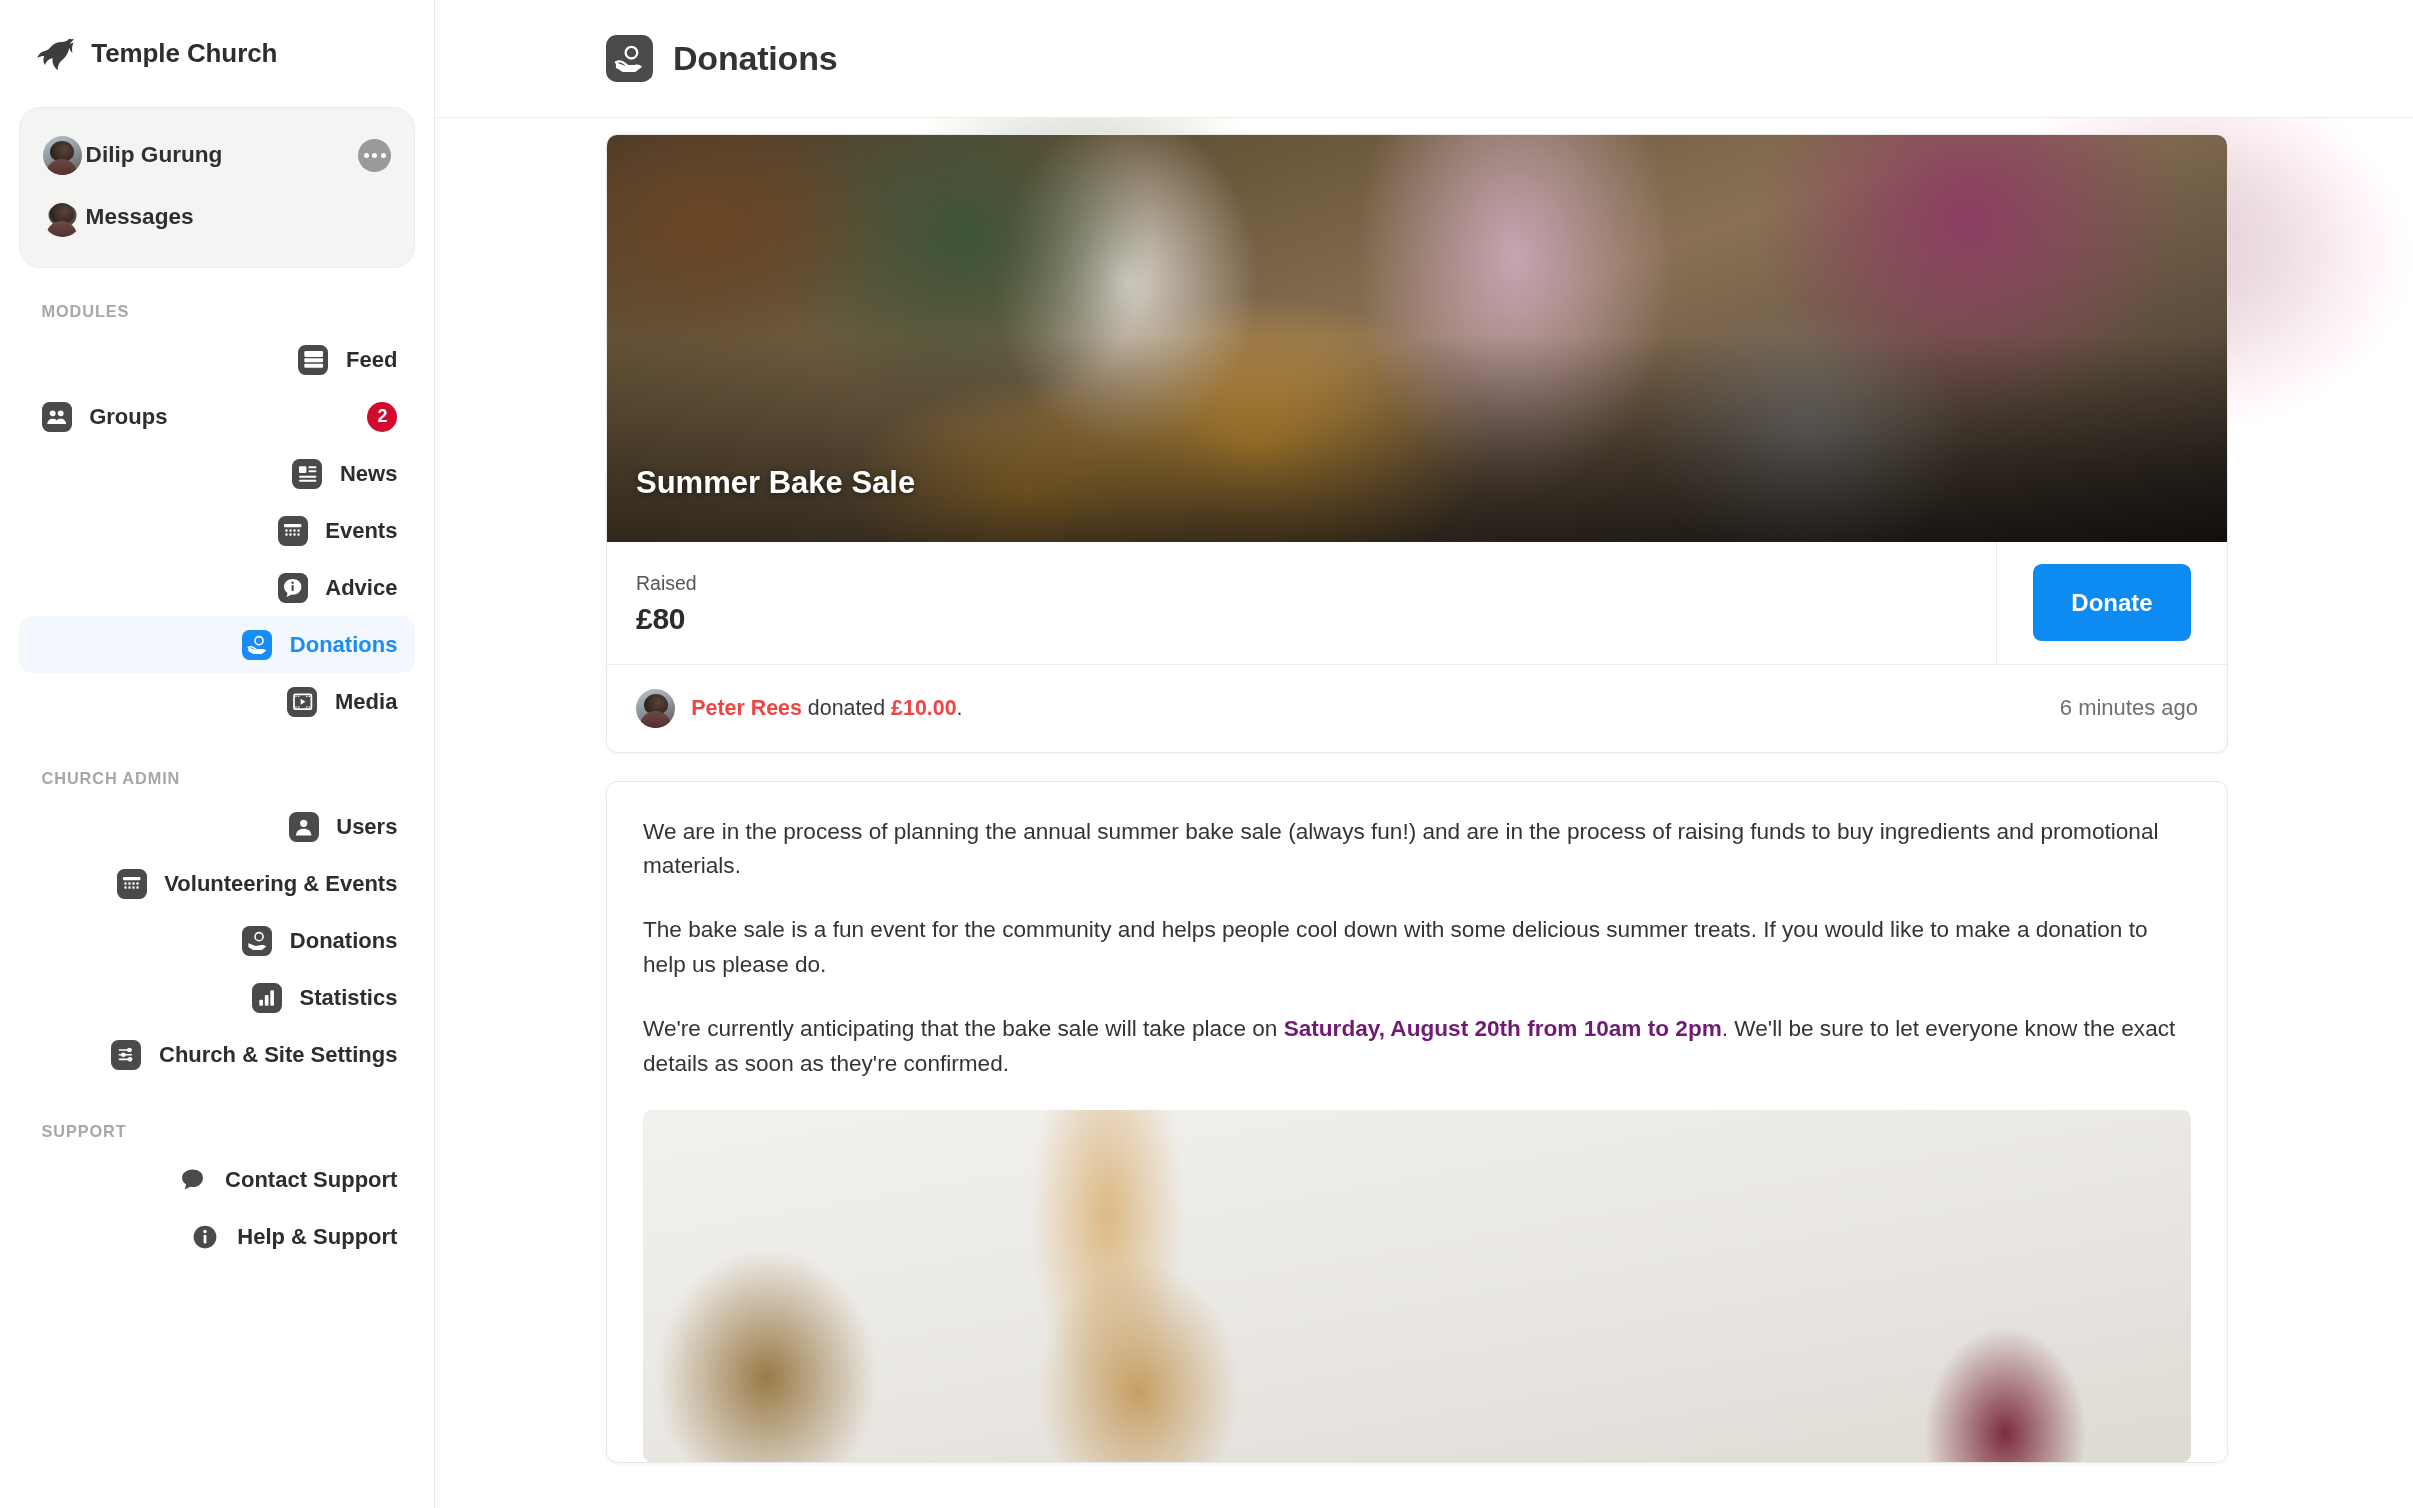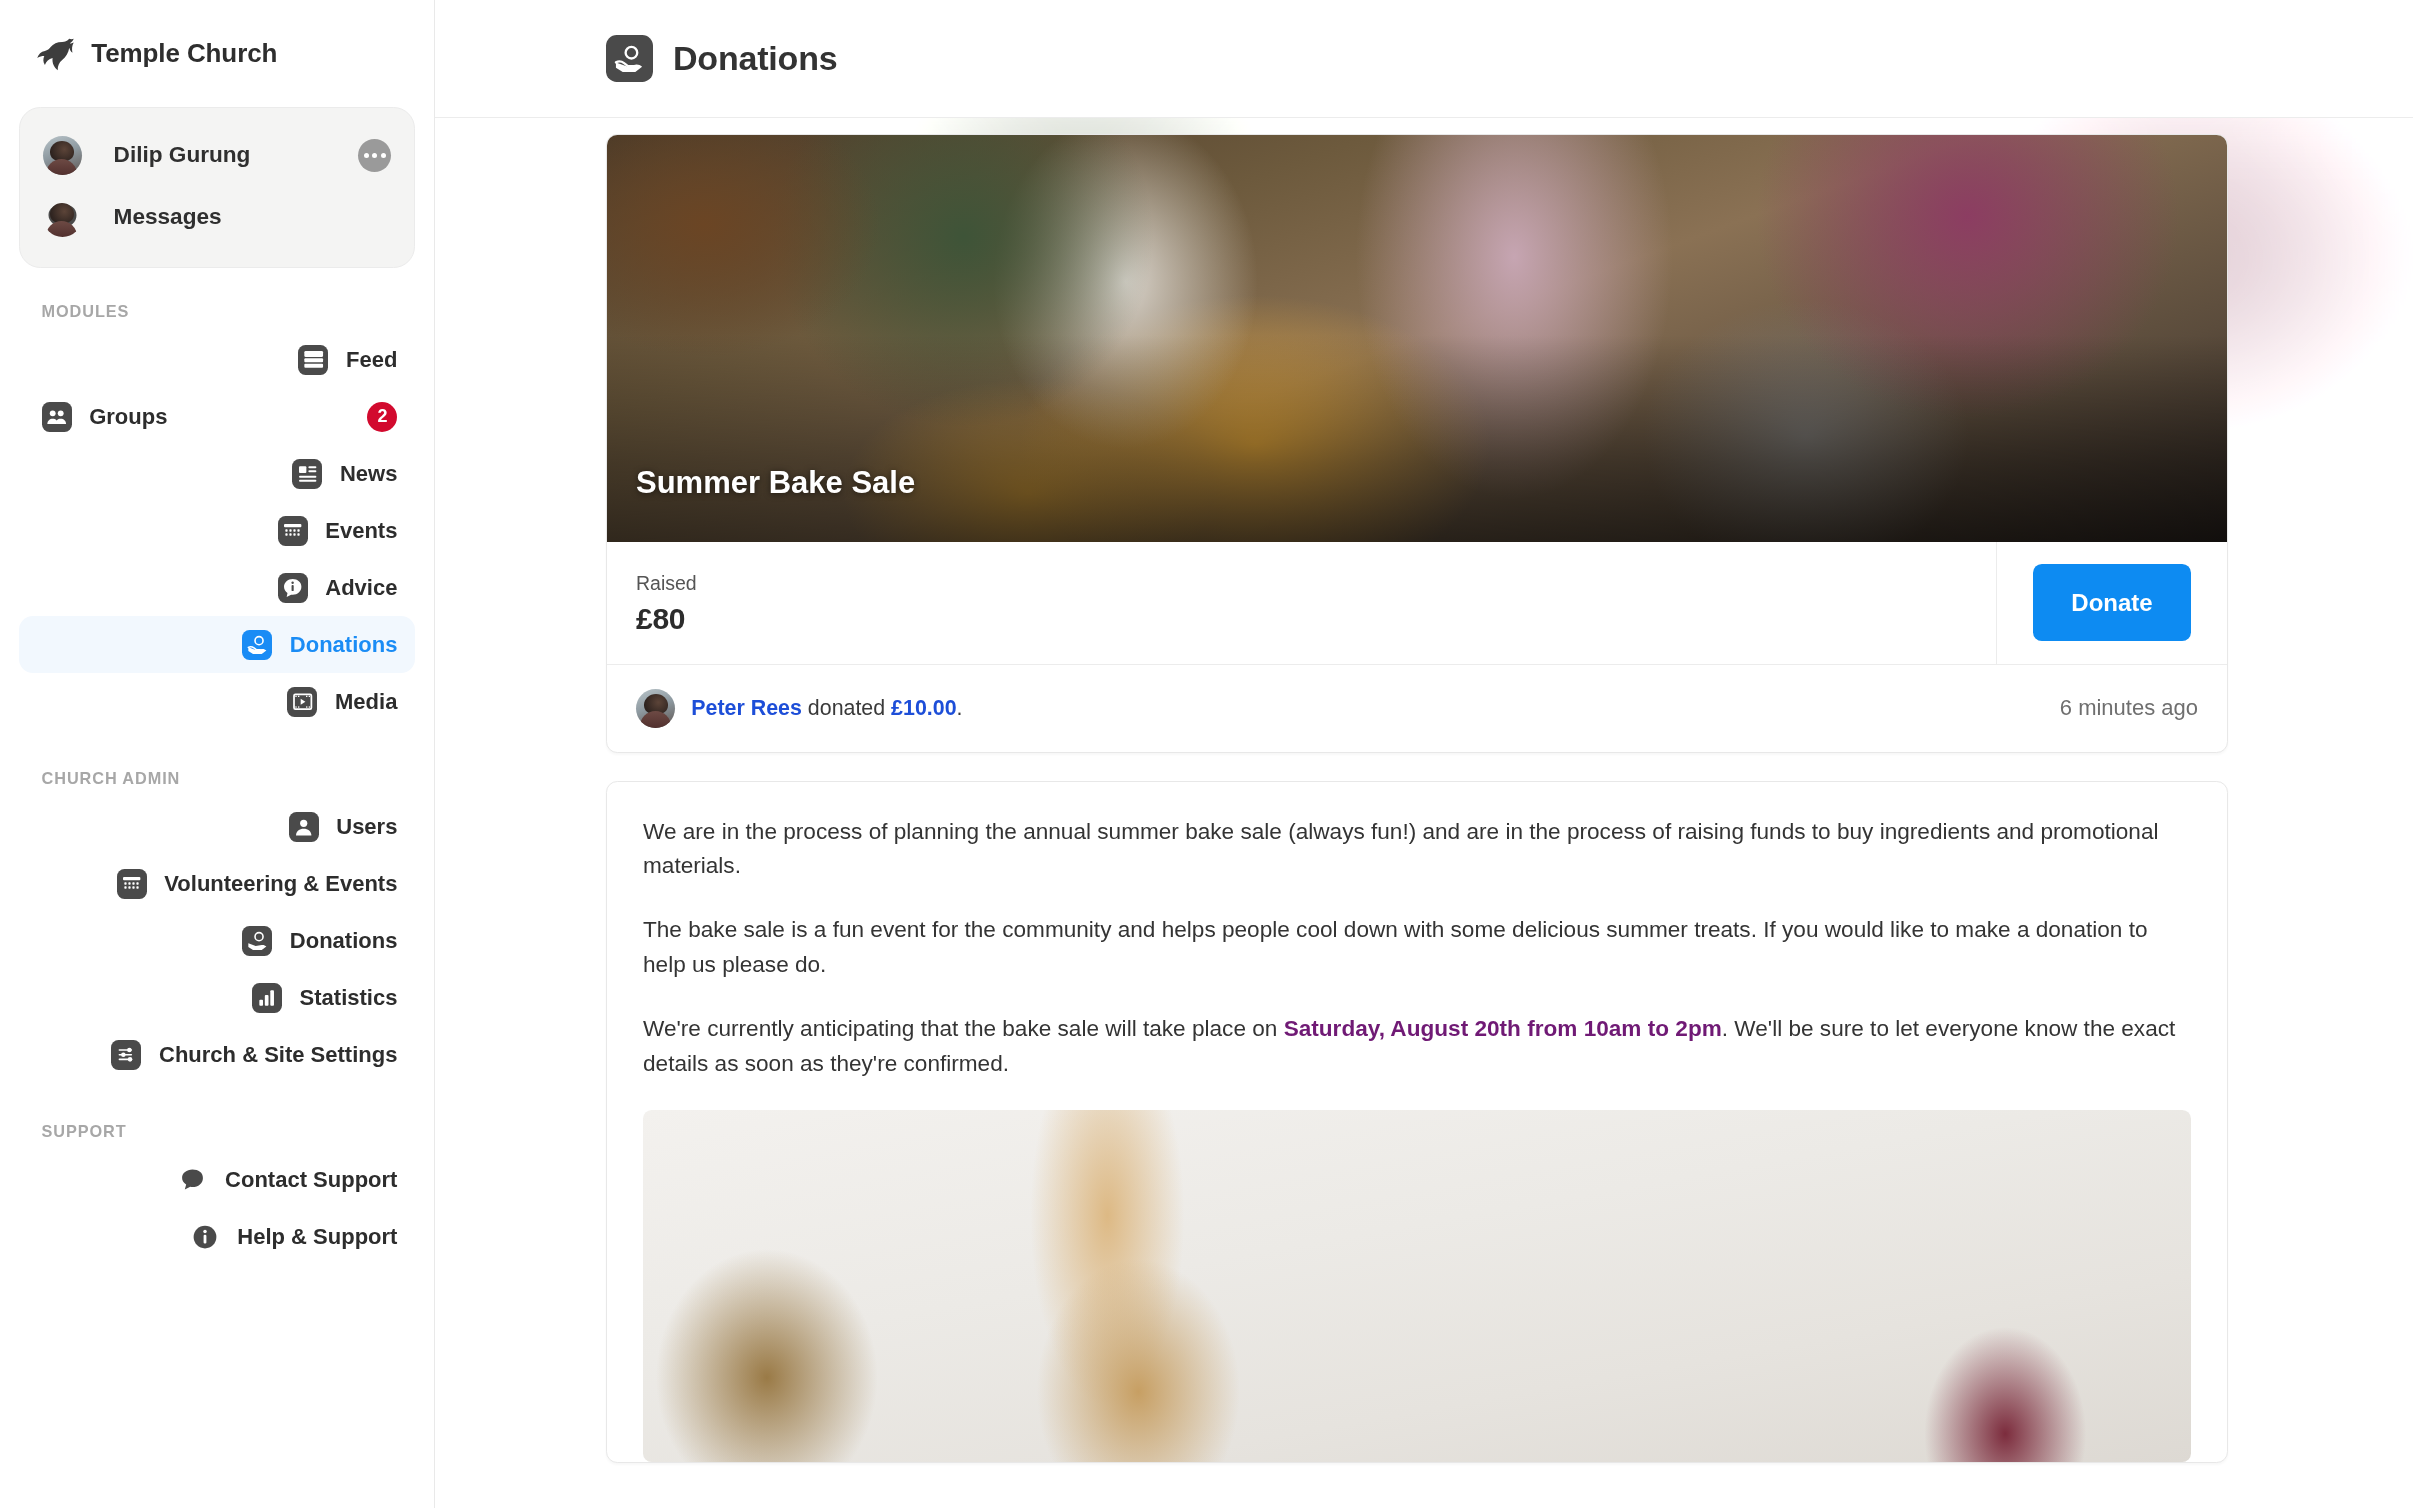--- a/index.html
+++ b/index.html
@@ -30,21 +30,21 @@
   }
 
   .account-card {
     background: #f4f4f3;
     border: 1.3px solid #ebebeb;
     border-radius: 21.4px;
     padding: 16.3px 0 19px 0;
   }
   .acct-row {
     display: flex; align-items: center;
-    height: 62px; padding: 0 22.6px; gap: 32px;
+    height: 62px; padding: 0 22.6px; gap: 4px;
     position: relative;
   }
   .avatar-sm {
     width: 39px; height: 39px; border-radius: 50%;
     flex: 0 0 39px; overflow: hidden;
     background: linear-gradient(160deg,#b9c4c9 0%, #8e9aa1 45%, #5d5450 100%);
     position: relative;
   }
   .avatar-sm::before {
     content:""; position:absolute; left:7.5px; top:5px; width:24px; height:21.4px;
@@ -197,21 +197,21 @@
     background: #0d8bf2; color: #fff; border: none;
     font-family: inherit; font-size: 24px; font-weight: 600;
     padding: 0 38px; height: 77px; border-radius: 8.8px;
     cursor: pointer;
   }
 
   .donor-row {
     display: flex; align-items: center; padding: 24px 29px;
   }
   .donor-text { font-size: 21.4px; color: #3a3a3a; margin-left: 16.3px; }
-  .donor-text b { font-weight: 700; color: #1d4ed8; }
+  .donor-text b { font-weight: 700; color: #ef4444; }
   .donor-time { margin-left: auto; font-size: 22px; color: #6f6f6f; }
 
   .desc-card { margin-top: 28px; padding: 33px 36px 0 36px; }
   .desc-p {
     font-size: 22.6px; line-height: 1.54; color: #343434; margin-bottom: 29px;
   }
   .desc-p b { font-weight: 700; color: #701a75; }
 
   .body-photo {
     height: 352px; border-radius: 8.8px; margin: 5px 0 0 0; overflow: hidden;

